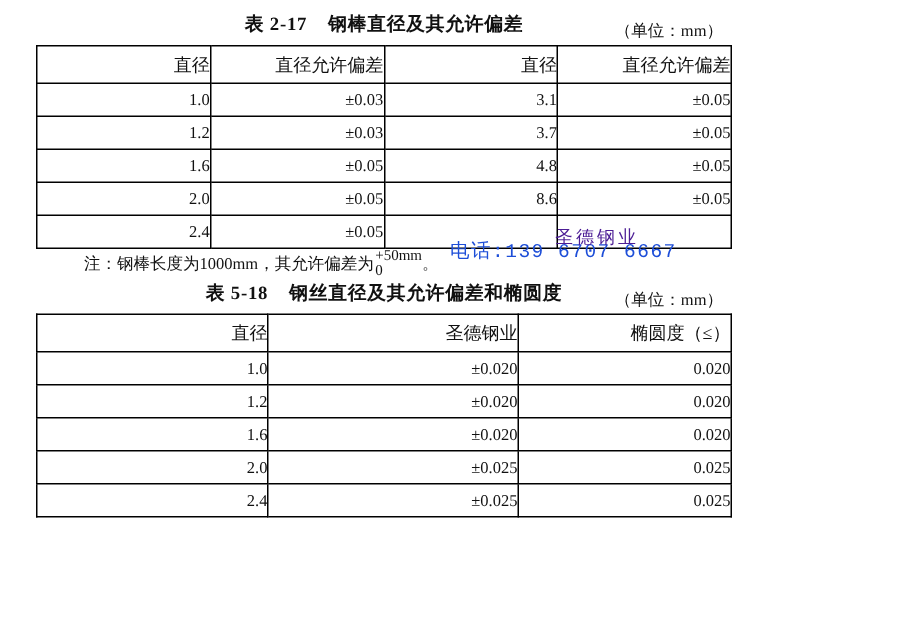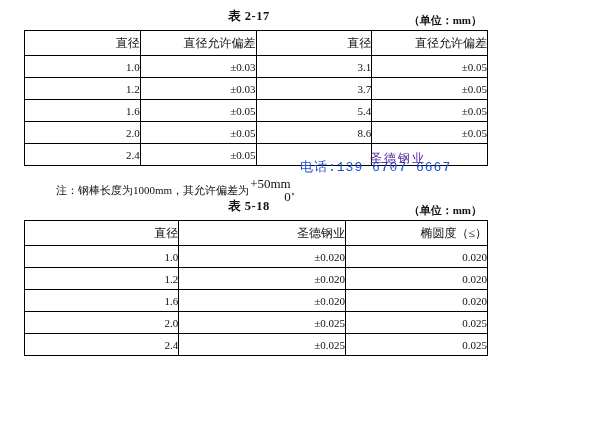--- a/index.html
+++ b/index.html
@@ -39,21 +39,21 @@
     white-space: nowrap;
   }
   .caption-num {
     margin-right: 14px;
   }
   .caption-unit {
     position: absolute;
     right: 6px;
     bottom: 2px;
     font-size: 11px;
-    font-weight: bold;
+    font-weight: normal;
     white-space: nowrap;
   }
   table.grid {
     border-collapse: collapse;
     width: 100%;
     table-layout: fixed;
   }
   table.grid td, table.grid th {
     border: 1px solid #000000;
     text-align: right;
@@ -71,34 +71,34 @@
   table.grid td.empty {
     border-left: 1px solid #000;
     border-right: 1px solid #000;
     border-top: none;
     border-bottom: none;
   }
   table.grid.t17 tr:last-child td.empty {
     border-bottom: 1px solid #000;
   }
   .note {
-    margin-top: 12px;
+    margin-top: 1px;
     font-size: 11px;
     padding-left: 32px;
     position: relative;
     height: 20px;
   }
   .note .sup-sub {
     display: inline-block;
     vertical-align: middle;
     position: relative;
     top: -1px;
     line-height: 1;
-    font-size: 13px;
-    text-align: right;
+    font-size: 10px;
+    text-align: left;
     margin-left: 1px;
   }
   .note .sup-sub .sup { display: block; }
   .note .sup-sub .sub { display: block; }
   .watermark {
     position: absolute;
     left: 300px;
     top: 158px;
     font-size: 13px;
     color: #1d4ed8;
@@ -120,20 +120,21 @@
   }
 </style>
 </head>
 <body>
 
 <div class="page">
 
   <div class="table-block">
     <div class="caption-row">
       <span class="caption-main caption-num">表 2-17</span>
+      <span class="caption-main">钢棒直径及其允许偏差</span>
       <span class="caption-unit">（单位：mm）</span>
     </div>
 
     <table class="grid t17">
       <colgroup>
         <col style="width:25%">
         <col style="width:25%">
         <col style="width:25%">
         <col style="width:25%">
       </colgroup>
@@ -154,21 +155,21 @@
         </tr>
         <tr>
           <td>1.2</td>
           <td>±0.03</td>
           <td>3.7</td>
           <td>±0.05</td>
         </tr>
         <tr>
           <td>1.6</td>
           <td>±0.05</td>
-          <td>5.4</td>
+          <td>4.8</td>
           <td>±0.05</td>
         </tr>
         <tr>
           <td>2.0</td>
           <td>±0.05</td>
           <td>8.6</td>
           <td>±0.05</td>
         </tr>
         <tr>
           <td>2.4</td>
@@ -180,20 +181,21 @@
     </table>
 
     <div class="note">
       <span>注：</span><span>钢棒长度为1000mm，其允许偏差为</span><span class="sup-sub"><span class="sup">+50mm</span><span class="sub">0</span></span><span>。</span>
     </div>
   </div>
 
   <div class="table-block">
     <div class="caption-row">
       <span class="caption-main caption-num">表 5-18</span>
+      <span class="caption-main">钢丝直径及其允许偏差和椭圆度</span>
       <span class="caption-unit">（单位：mm）</span>
     </div>
 
     <table class="grid t18">
       <colgroup>
         <col style="width:33.33%">
         <col style="width:36%">
         <col style="width:30.67%">
       </colgroup>
       <thead>

